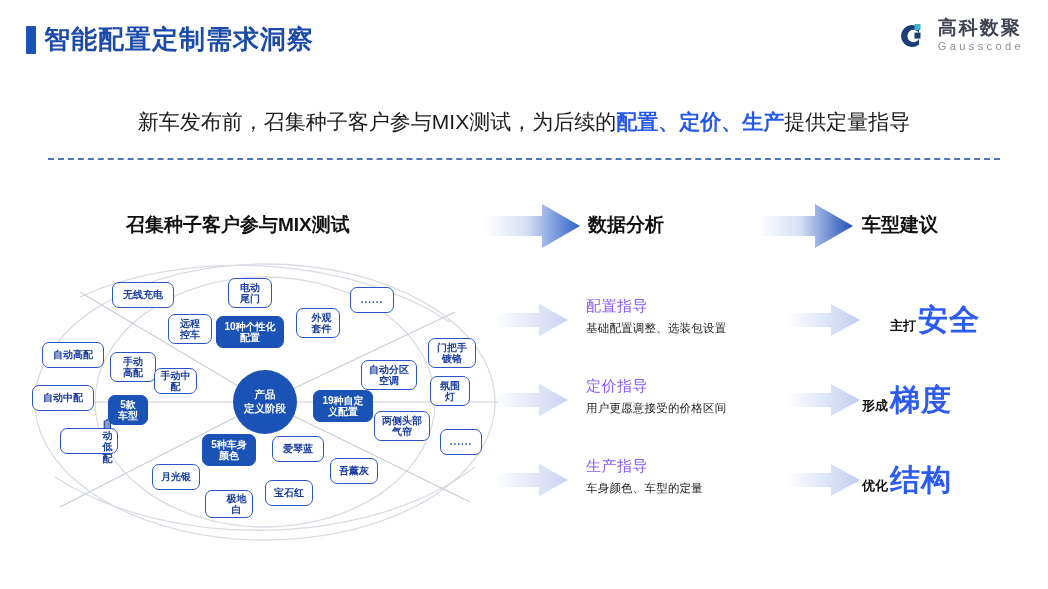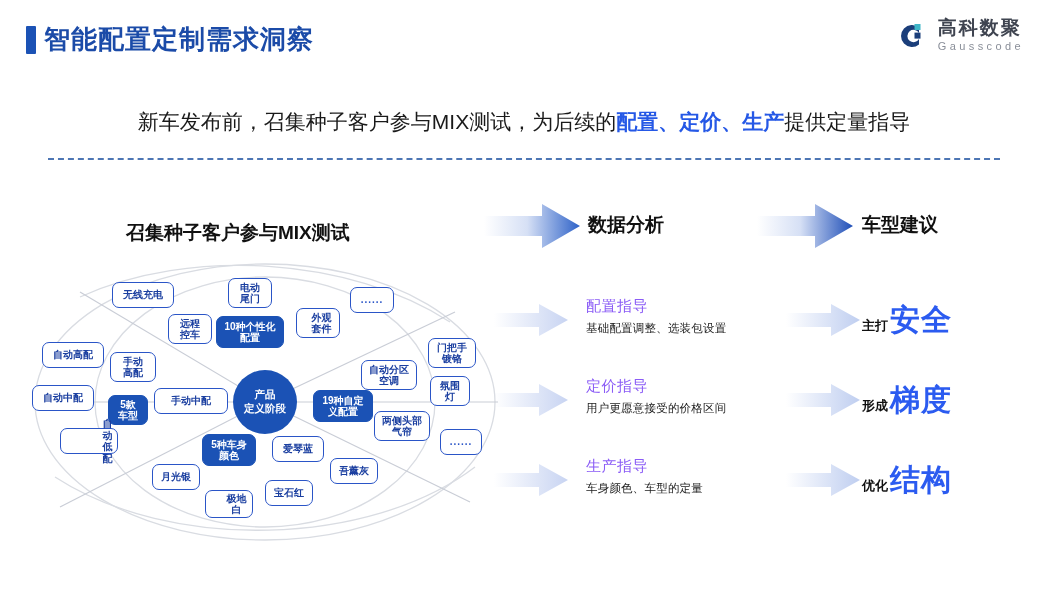--- a/index.html
+++ b/index.html
@@ -25,21 +25,21 @@
 
   
   .subtitle { position: absolute; left: 0; top: 108px; width: 1048px; text-align: center;
               font-size: 21px; color: #1a1a1a; white-space: nowrap; }
   .subtitle b { color: #2558E6; font-weight: bold; }
   .divider { position: absolute; left: 48px; top: 158px; width: 952px; height: 0;
              border-top: 2px dashed #2E5FA8; opacity: .85; }
 
   
   .col-head { position: absolute; font-size: 19px; font-weight: bold; color: #111; white-space: nowrap; }
-  #head-mix  { left: 126px; top: 212px; margin-top: 8px; }
+  #head-mix  { left: 126px; top: 212px; }
   #head-ana  { left: 588px; top: 212px; }
   #head-rec  { left: 862px; top: 212px; }
 
   
   .big-arrow { position: absolute; top: 203px; width: 96px; height: 46px; }
 
   
   .mid-row { position: absolute; left: 586px; width: 230px; }
   .mid-title { font-size: 15px; font-weight: normal; color: #8b5cf6; letter-spacing: .5px; line-height: 1.25; }
   .mid-desc  { font-size: 11.5px; color: #222; margin-top: 5px; letter-spacing: .2px; }
@@ -50,21 +50,21 @@
   .row-arrow-l { position: absolute; left: 494px; width: 74px; height: 34px; }
   .row-arrow-r { position: absolute; left: 786px; width: 74px; height: 34px; }
   #ra-l1, #ra-r1 { top: 303px; }
   #ra-l2, #ra-r2 { top: 383px; }
   #ra-l3, #ra-r3 { top: 463px; }
 
   
   .rec { position: absolute; left: 862px; display: flex; align-items: baseline; }
   .rec-pre { font-size: 13px; font-weight: bold; color: #111; }
   .rec-big { font-size: 30px; font-weight: bold; color: #2B5BF0; letter-spacing: 1px; margin-left: 2px; }
-  #rec-1 { top: 300px; }
+  #rec-1 { top: 300px; margin-left: 28px; }
   #rec-2 { top: 380px; }
   #rec-3 { top: 460px; }
 
   
   .diagram { position: absolute; left: 20px; top: 252px; width: 490px; height: 300px; }
   .diagram svg.bg { position: absolute; left: 0; top: 0; }
 
   .node {
     position: absolute;
     border: 1.6px solid #2A55C7;
@@ -260,21 +260,21 @@
         <div class="node" style="left: 22px; top: 90px; width: 62px; height: 26px;">自动高配</div>
         <div class="node" style="left: 90px; top: 100px; width: 46px; height: 30px;">手动
 高配</div>
         <div class="node" style="left: 408px; top: 86px; width: 48px; height: 30px;">门把手
 镀铬</div>
         <div class="node" style="left: 341px; top: 108px; width: 56px; height: 30px;">自动分区
 空调</div>
         <div class="node" style="left: 410px; top: 124px; width: 40px; height: 30px;">氛围
 灯</div>
         <div class="node" style="left: 12px; top: 133px; width: 62px; height: 26px;">自动中配</div>
-        <div class="node" style="left: 134px; top: 136px; width: 74px; height: 26px;">手动中配</div>
+        <div class="node" style="left: 134px; top: 116px; width: 43px; height: 26px;">手动中配</div>
         <div class="node filled" style="left: 88px; top: 143px; width: 40px; height: 30px;">5款
 车型</div>
         <div class="node filled" style="left: 293px; top: 138px; width: 60px; height: 32px;">19种自定
 义配置</div>
         <div class="node" style="left: 354px; top: 159px; width: 56px; height: 30px;">两侧头部
 气帘</div>
         <div class="node dots" style="left: 420px; top: 177px; width: 42px; height: 26px;">......</div>
         <div class="node" style="left: 40px; top: 176px; width: 58px; height: 26px; padding-left: 42px;">自动低配</div>
         <div class="node filled" style="left: 182px; top: 182px; width: 54px; height: 32px;">5种车身
 颜色</div>

